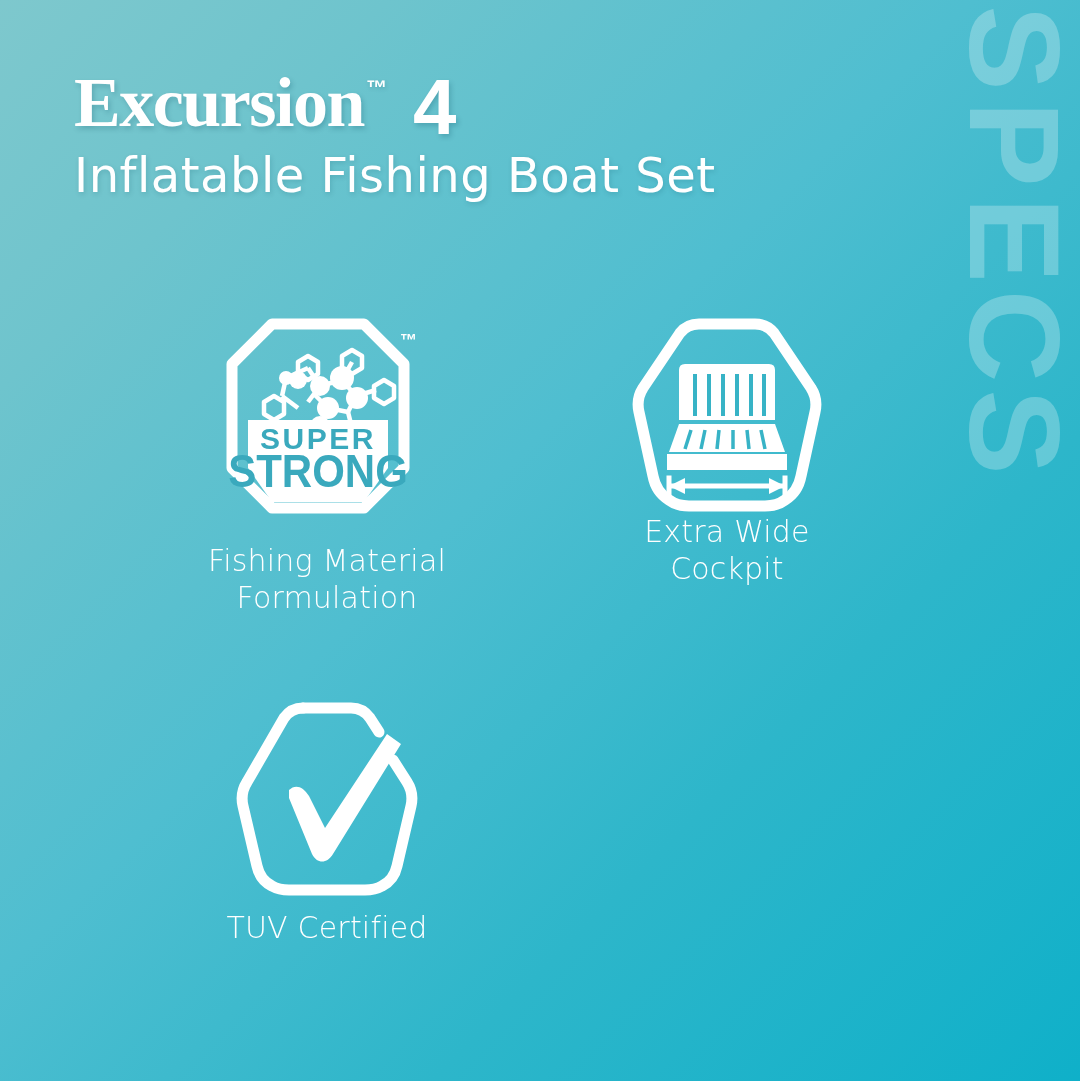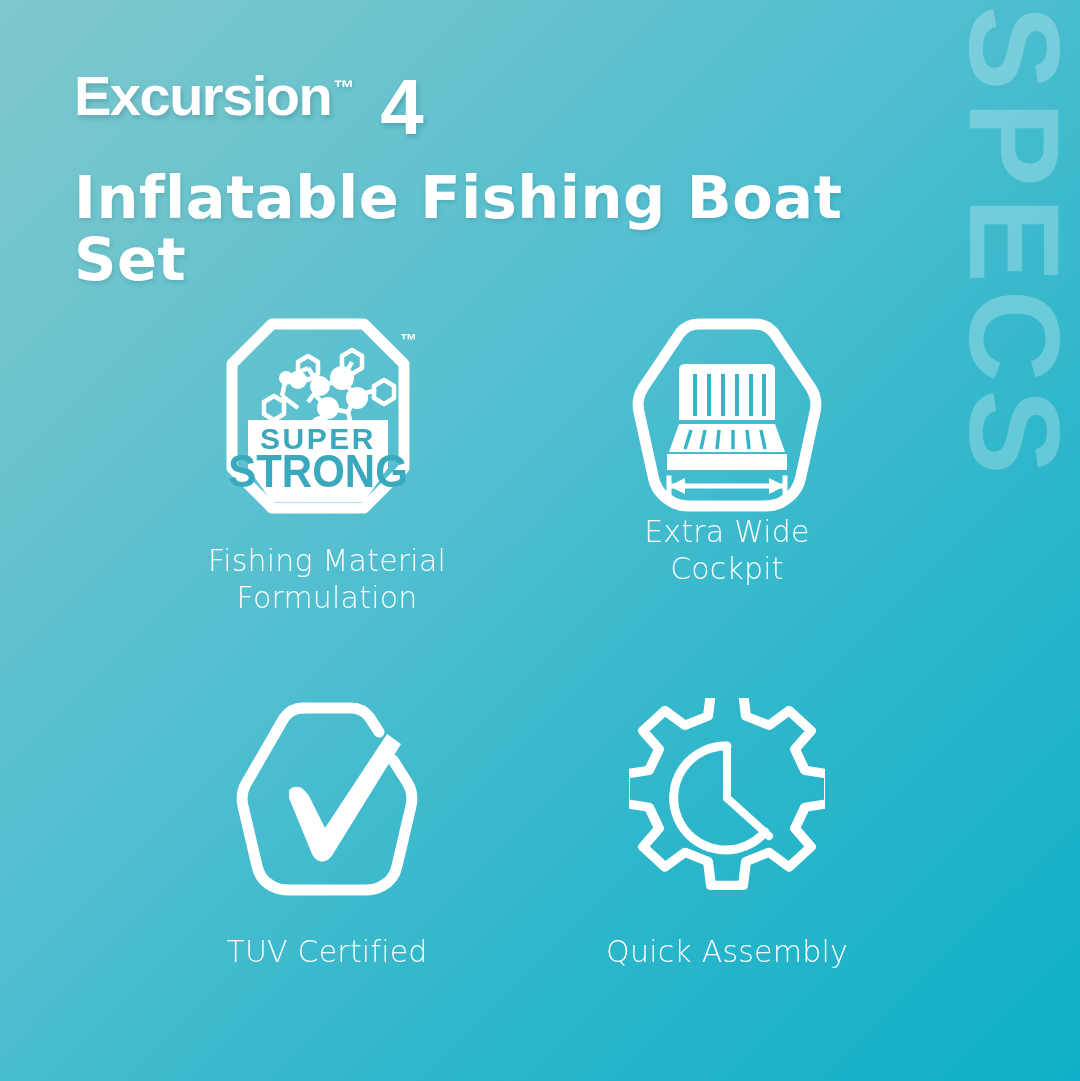--- a/index.html
+++ b/index.html
@@ -63,23 +63,23 @@
     left: 74px;
     top: 68px;
     width: 820px;
   }
   .title-row {
     display: flex;
     align-items: flex-start;
     white-space: nowrap;
   }
   .title-main {
-    font-family: Liberation Sans, sans-serif;
+    font-family: Liberation Serif, serif;
     font-weight: bold;
-    font-size: 56px;
+    font-size: 70px;
     line-height: 1.0;
     color: #ffffff;
     letter-spacing: -1.5px;
     text-shadow: 2px 3px 5px rgba(0,70,90,0.22);
   }
   .title-tm {
     font-family: "Liberation Sans", sans-serif;
     font-weight: bold;
     font-size: 21px;
     color: #ffffff;
@@ -92,24 +92,24 @@
     font-family: "Liberation Sans", sans-serif;
     font-weight: bold;
     font-size: 78px;
     line-height: 1.0;
     color: #ffffff;
     margin-left: 26px;
     letter-spacing: -1px;
     text-shadow: 2px 3px 5px rgba(0,70,90,0.22);
   }
   .subtitle {
-    margin-top: 21px;
+    margin-top: 4px;
     font-family: "DejaVu Sans", sans-serif;
-    font-weight: 700;
-    font-size: 59px;
+    font-weight: 400;
+    font-size: 48px;
     line-height: 1.05;
     color: #ffffff;
     letter-spacing: 0.5px;
     text-shadow: 1px 2px 5px rgba(0,70,90,0.18);
   }
 
   
   .feature-grid {
     position: absolute;
     left: 0px;
@@ -145,21 +145,21 @@
     font-weight: 300;
     font-size: 30px;
     line-height: 1.22;
     color: #ffffff;
     text-align: center;
     letter-spacing: 0.2px;
     white-space: pre-line;
   }
   .label-top-1 { margin-top: 29px; }
   .label-top-2 { }
-  .label-bot   { margin-top: 38px; }
+  .label-bot   { margin-top: 14px; }
 </style>
 </head>
 <body>
 
 <div id="poster">
 
   <div class="specs-watermark">
     <span class="specs-letter">S</span>
     <span class="specs-letter">P</span>
     <span class="specs-letter">E</span>
@@ -292,33 +292,16 @@
                      L 158 36
                      L 172 46
                      L 104 156
                      C 98 166, 88 166, 83 156
                      L 60 100 Z" fill="#ffffff"></path>
           </svg>
         </div>
         <div class="feature-label label-bot">TUV Certified</div>
       </div>
 
-      <div class="feature-cell col-2">
-        <div class="icon-box size-b">
-          <svg width="196" height="200" viewBox="0 0 196 200" fill="none" xmlns="http://www.w3.org/2000/svg">
-
-            <path d="M82 10 H114 L117 36 L140 46 L160 30 L182 52 L166 72 L176 95 L200 99 V131 L176 135
-                     L166 158 L182 178 L160 200 L140 184 L117 194 L114 220 H82 L79 194 L56 184 L36 200
-                     L14 178 L30 158 L20 135 L-4 131 V99 L20 95 L30 72 L14 52 L36 30 L56 46 L79 36 Z" stroke="#ffffff" stroke-width="10" stroke-linejoin="round" fill="none" transform="translate(0,-15) scale(1,0.92)"></path>
-
-            <path d="M98 48
-                     A 52 52 0 1 0 136 134" stroke="#ffffff" stroke-width="9" stroke-linecap="round" fill="none"></path>
-
-            <line x1="98" y1="52" x2="98" y2="100" stroke="#ffffff" stroke-width="8" stroke-linecap="round"></line>
-            <line x1="98" y1="100" x2="140" y2="138" stroke="#ffffff" stroke-width="8" stroke-linecap="round"></line>
-          </svg>
-        </div>
-        <div class="feature-label label-bot">Quick Assembly</div>
-      </div>
     </div>
 
   </div>
 </div>
 
 </body></html>

